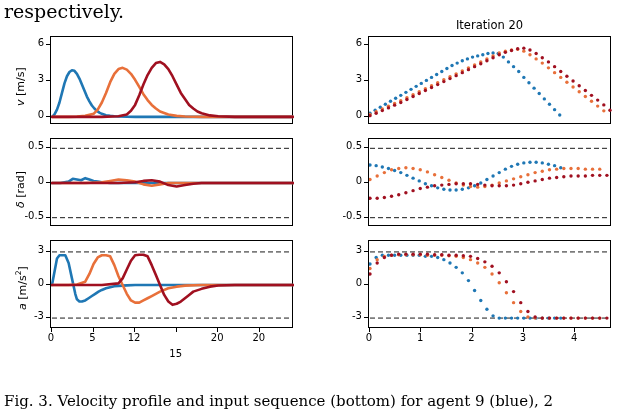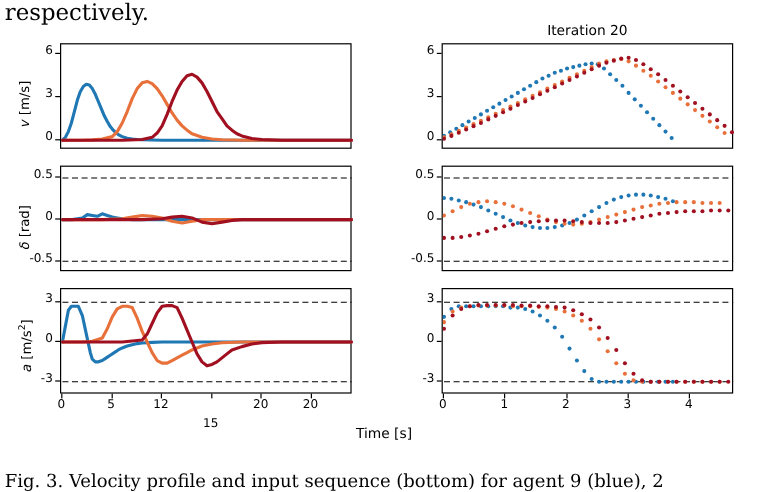--- a/index.html
+++ b/index.html
@@ -436,16 +436,15 @@
       <div class="tick xtick" style="left: 408.277px; width: 24px; top: 314px;">1</div>
       <div style="position: absolute; left: 420.277px; top: 310px; width: 1px; height: 4px; background: rgb(0, 0, 0);"></div>
       <div class="tick xtick" style="left: 459.553px; width: 24px; top: 314px;">2</div>
       <div style="position: absolute; left: 471.553px; top: 310px; width: 1px; height: 4px; background: rgb(0, 0, 0);"></div>
       <div class="tick xtick" style="left: 510.83px; width: 24px; top: 314px;">3</div>
       <div style="position: absolute; left: 522.83px; top: 310px; width: 1px; height: 4px; background: rgb(0, 0, 0);"></div>
       <div class="tick xtick" style="left: 562.106px; width: 24px; top: 314px;">4</div>
       <div style="position: absolute; left: 574.106px; top: 310px; width: 1px; height: 4px; background: rgb(0, 0, 0);"></div>
       <div class="ylab" style="left: 14px; top: 292px;"><i>a</i> [m/s<sup>2</sup>]</div>
     </div>
-  <div class="xlab" id="xlabel" style="left: 0px; width: 640px; top: 336px;">Time [s]</div>
 </div>
 
 <div class="botline">Fig. 3.    Velocity profile and input sequence (bottom) for agent 9 (blue), 2</div>
 
 </body></html>

